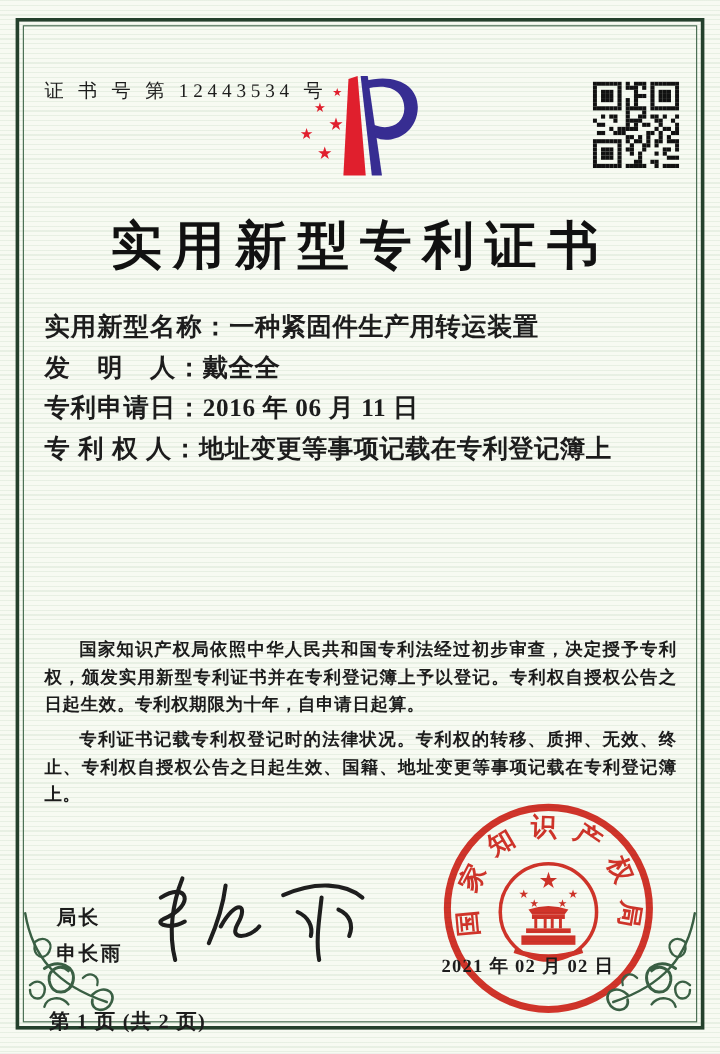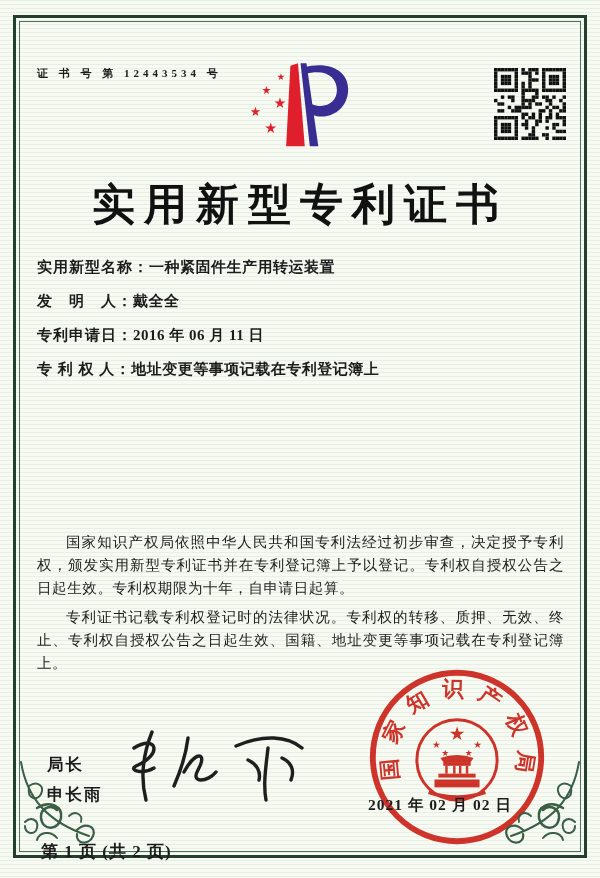--- a/index.html
+++ b/index.html
@@ -9,34 +9,34 @@
     margin:0 auto;
     background:
       repeating-linear-gradient(180deg, rgba(150,185,150,0.16) 0 1px, rgba(255,255,255,0) 1px 4px),
       #f7faf2;
     font-family:"Liberation Serif","DejaVu Serif",serif;
     color:#1c1c1c;
     overflow:hidden;
   }
   .frame-outer{position:absolute;left:13px;top:15px;right:13px;bottom:20px;border:3px solid #24402c;pointer-events:none;}
   .frame-inner{position:absolute;left:19px;top:21px;right:19px;bottom:26px;border:1px solid #4d7156;pointer-events:none;}
-  .cert-no{position:absolute;left:37px;top:66px;font-size:11px;font-weight:bold;letter-spacing:4px;}
+  .cert-no{position:absolute;left:37px;top:66px;font-size:16px;font-weight:normal;letter-spacing:4px;}
   .logo{position:absolute;left:243px;top:60px;}
   .qr{position:absolute;left:494px;top:68px;width:72px;height:72px;}
   .qr svg{width:72px;height:72px;}
   .qr rect{fill:#111;}
   .title{position:absolute;left:0;top:176px;width:100%;text-align:center;font-size:43px;font-weight:bold;letter-spacing:9px;color:#111;}
   .fields{position:absolute;left:37px;top:258px;right:36px;}
-  .row{height:34px;font-size:15px;white-space:nowrap;}
+  .row{height:34px;font-size:21px;white-space:nowrap;}
   .row .lbl{font-weight:bold;letter-spacing:1px;}
   .row .val{font-weight:600;letter-spacing:0.5px;}
   .grant{display:flex;}
   .grant .pair2{margin-left:34px;}
   .paras{position:absolute;left:37px;top:531px;right:36px;font-size:14.5px;line-height:23px;text-align:justify;letter-spacing:0.6px;}
-  .paras p{margin:0 0 6px 0;text-indent:2em;font-weight:400;}
+  .paras p{margin:0 0 6px 0;text-indent:2em;font-weight:700;}
   .signer{position:absolute;left:47px;top:750px;font-size:16.5px;font-weight:bold;line-height:30px;letter-spacing:2px;}
   .signature{position:absolute;left:118px;top:722px;}
   .signature path{stroke:#1e1e1e;stroke-width:3.4;fill:none;stroke-linecap:round;}
   .seal{position:absolute;left:364px;top:664px;width:186px;height:186px;mix-blend-mode:multiply;opacity:0.94;}
   .seal-date{position:absolute;left:368px;top:795px;font-size:15.5px;font-weight:600;letter-spacing:1px;z-index:5;}
   .footer{position:absolute;left:0;top:840px;width:100%;text-align:left;font-size:17px;font-weight:600;letter-spacing:1px;margin-left:41px;}
   .orn{position:absolute;bottom:24px;}
   .orn-right{right:17px;}
   .orn-left{left:17px;transform:scaleX(-1);}
   .orn path{stroke:#3a5f44;fill:none;stroke-linecap:round;}

